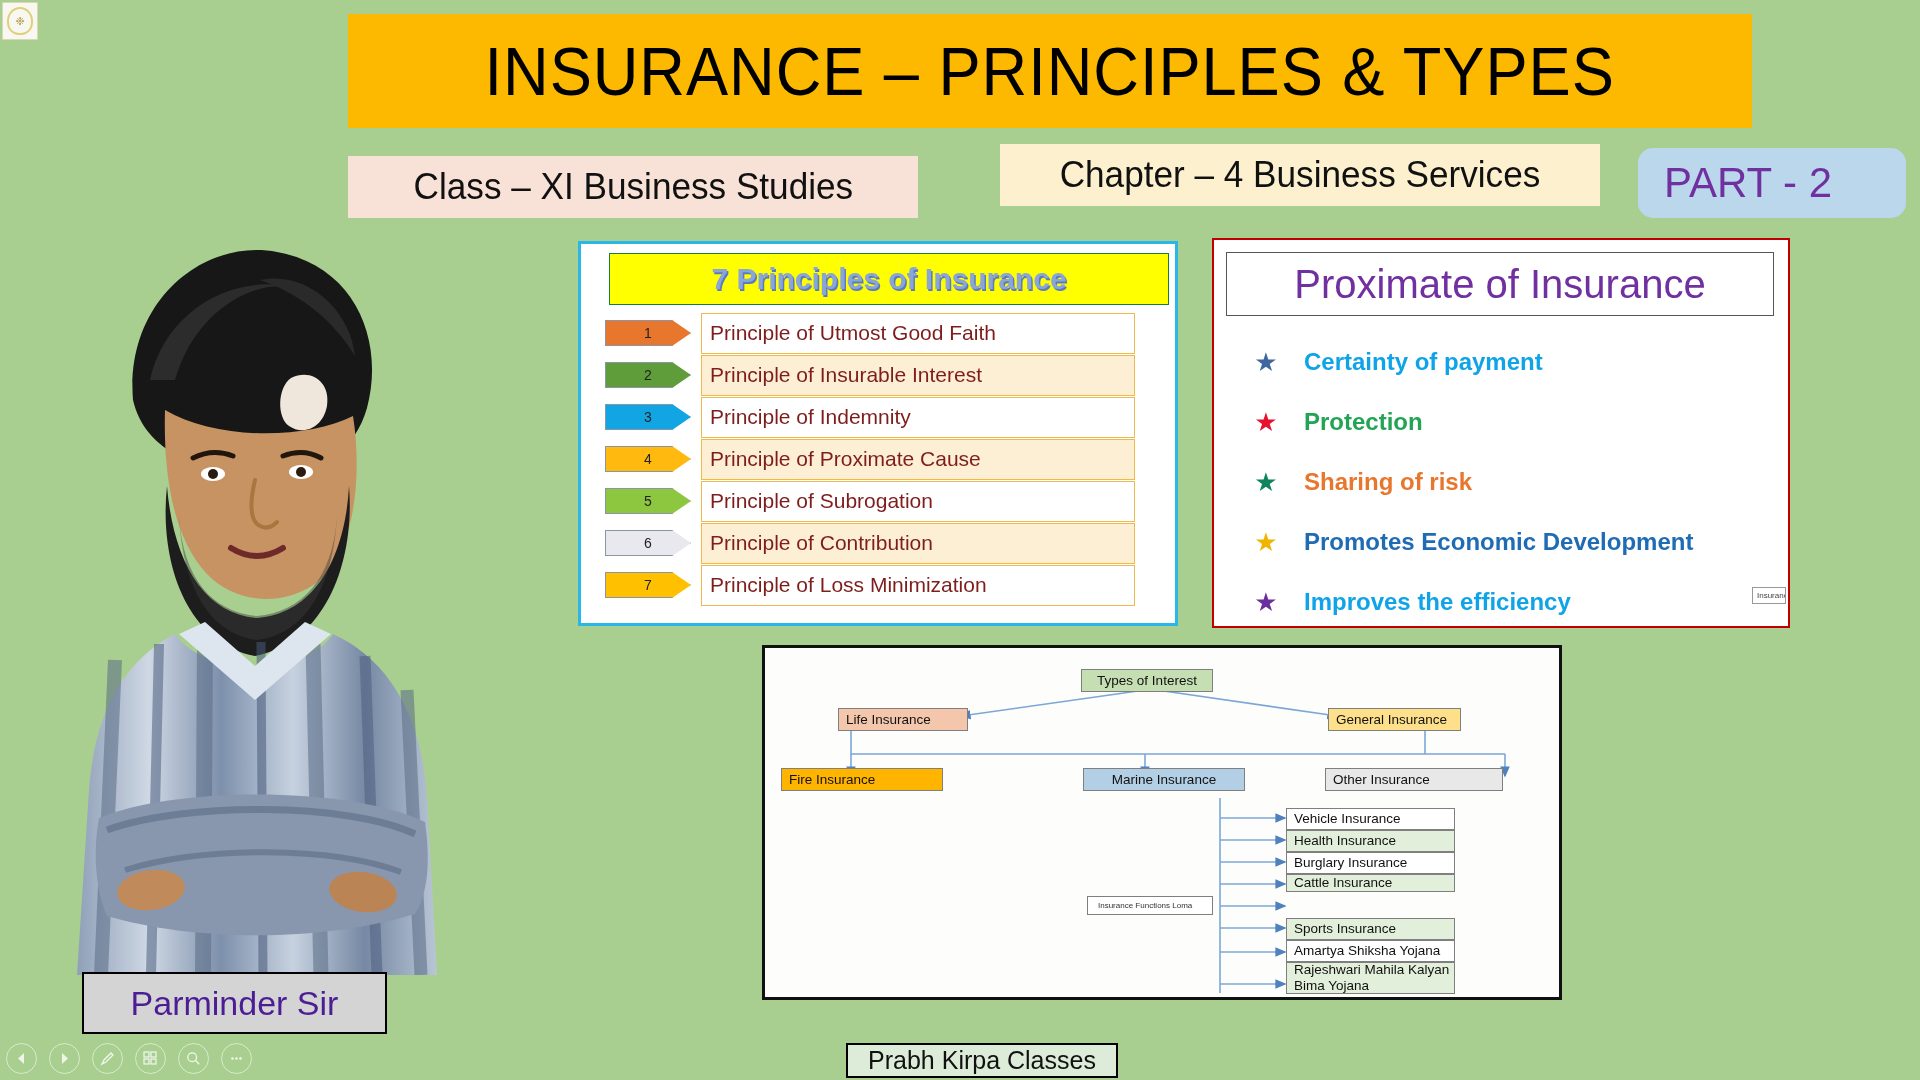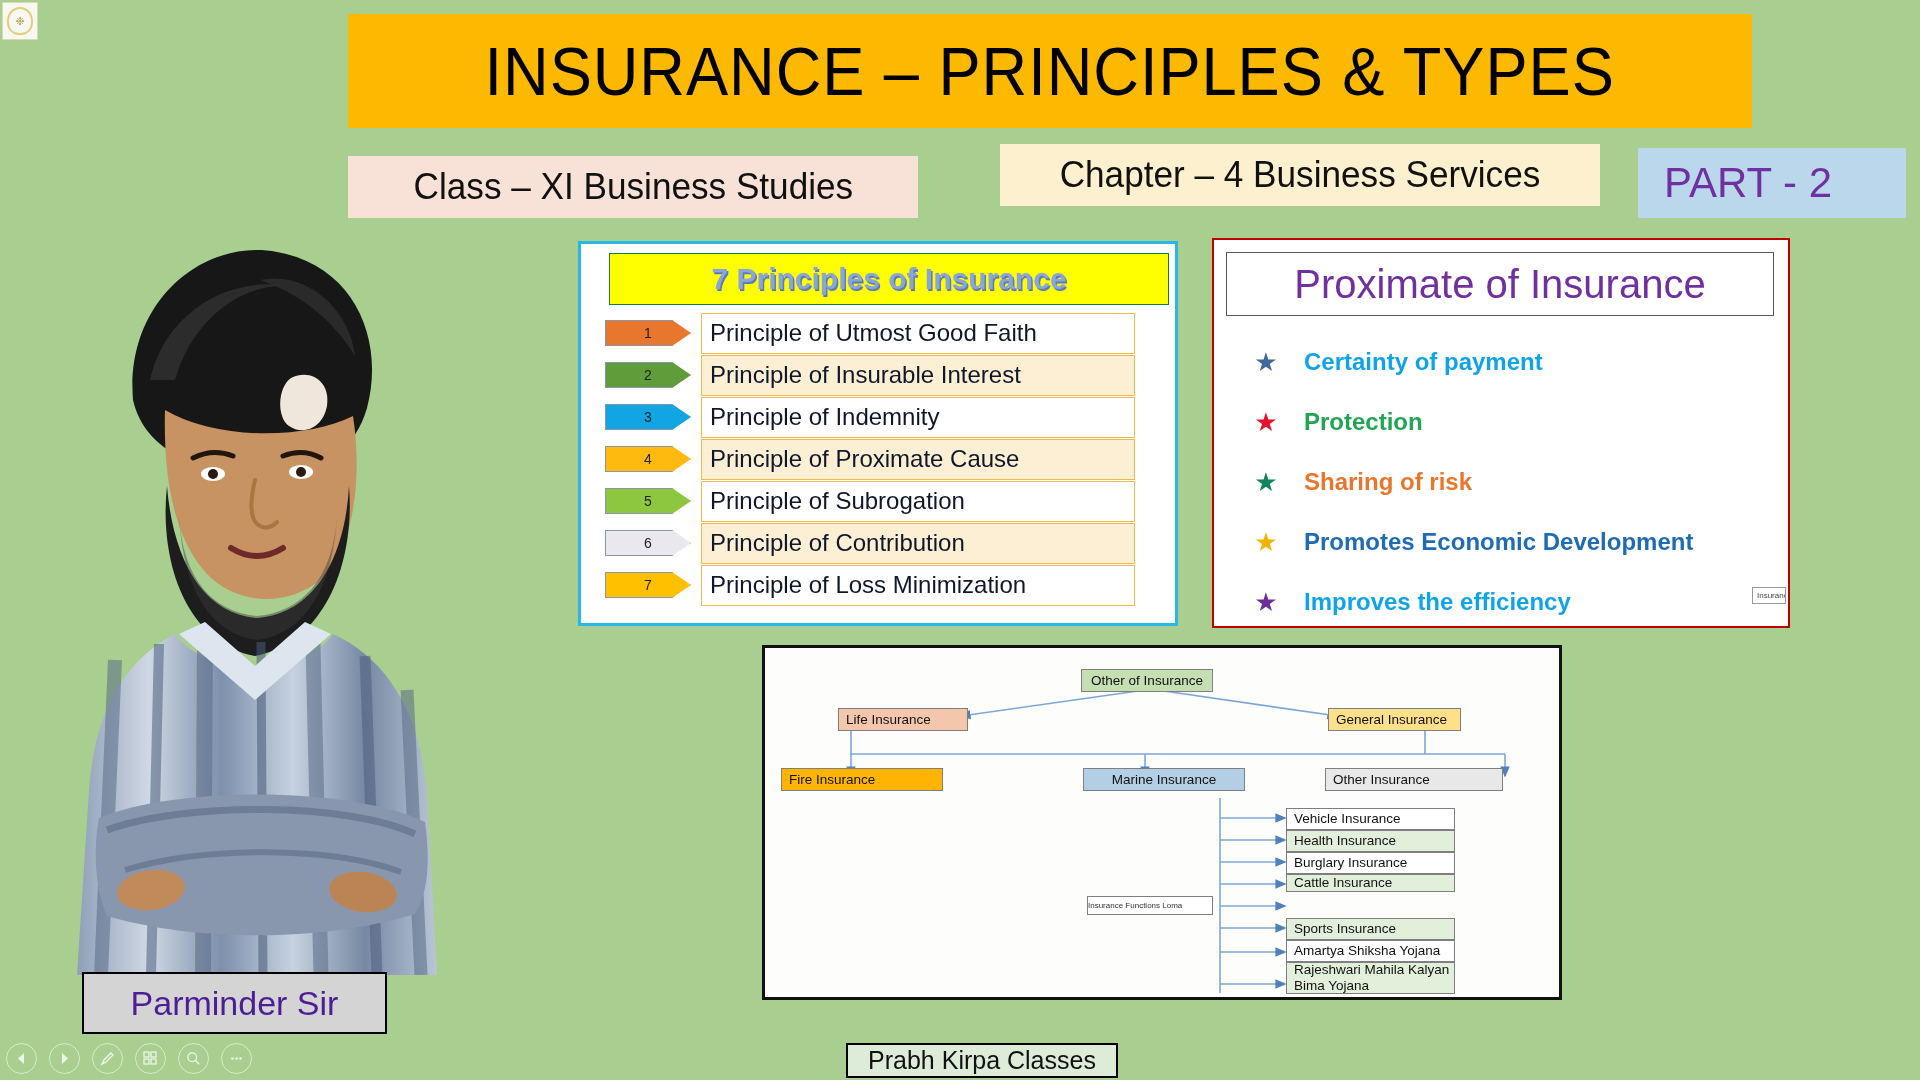--- a/index.html
+++ b/index.html
@@ -77,21 +77,21 @@
     font-size: 37px; color: #111;
     font-family: "Liberation Sans Narrow","Liberation Sans",sans-serif;
     white-space: nowrap;
     transform: scaleX(0.95);
   }
   .part-badge {
     position: absolute;
     left: 1638px; top: 148px;
     width: 268px; height: 70px;
     background: #bad7ec;
-    display: flex; align-items: center; padding-left: 26px;
+    display: flex; align-items: center; padding-left: 26px; border-radius: 15px;
   }
   .part-badge .t {
     font-size: 42px; color: #7030a0;
     white-space: nowrap;
   }
 
   
   .presenter {
     position: absolute;
     left: 55px; top: 230px;
@@ -147,22 +147,22 @@
     color: #222; font-size: 14px;
     clip-path: polygon(0 0, 78% 0, 100% 50%, 78% 100%, 0 100%);
     border: 1px solid #8a96a8;
   }
   .prin-label {
     position: absolute;
     left: 120px;
     width: 434px; height: 41px;
     display: flex; align-items: center;
     padding-left: 8px;
-    font-size: 24px;
-    color: #0f172a;
+    font-size: 21px;
+    color: #7f1d1d;
     border: 1px solid #f0b94b;
     background: #ffffff;
   }
   .prin-row.alt .prin-label { background: #fdefd3; }
 
   
   .functions {
     position: absolute;
     left: 1212px; top: 238px;
     width: 578px; height: 390px;
@@ -433,27 +433,27 @@
           <path d="M455 280 L520 280" marker-end="url(#ar)"></path>
           <path d="M455 304 L520 304" marker-end="url(#ar)"></path>
           <path d="M455 336 L520 336" marker-end="url(#ar)"></path>
         </g>
         <defs>
           <marker id="ar" markerWidth="7" markerHeight="7" refX="6" refY="3" orient="auto">
             <path d="M0,0 L7,3 L0,6 z" fill="#4f81bd"></path>
           </marker>
         </defs>
       </svg>
-    <div class="node center" style="left: 316px; top: 21px; width: 132px; height: 23px; background: rgb(197, 223, 179);">Other of Insurance</div>
+    <div class="node center" style="left: 316px; top: 21px; width: 132px; height: 23px; background: rgb(197, 223, 179);">Types of Interest</div>
         <div class="node" style="left: 73px; top: 60px; width: 130px; height: 23px; background: rgb(244, 199, 173);">Life Insurance</div>
         <div class="node" style="left: 563px; top: 60px; width: 133px; height: 23px; background: rgb(255, 224, 138);">General Insurance</div>
         <div class="node" style="left: 16px; top: 120px; width: 162px; height: 23px; background: rgb(255, 181, 0);">Fire Insurance</div>
         <div class="node center" style="left: 318px; top: 120px; width: 162px; height: 23px; background: rgb(179, 207, 229);">Marine Insurance</div>
         <div class="node" style="left: 560px; top: 120px; width: 178px; height: 23px; background: rgb(232, 232, 232);">Other Insurance</div>
-        <div class="sub-node" style="left: 322px; top: 248px; width: 126px; height: 19px; background: rgb(255, 255, 255); font-size: 8px; color: rgb(51, 51, 51); padding-left: 0;">Insurance Functions Loma</div>
+        <div class="sub-node" style="left: 322px; top: 248px; width: 126px; height: 19px; background: rgb(255, 255, 255); font-size: 8px; color: rgb(51, 51, 51); padding-left: 10px;">Insurance Functions Loma</div>
         <div class="sub-node" style="left: 521px; top: 160px; width: 169px; height: 22px; background: rgb(255, 255, 255);">Vehicle Insurance</div>
         <div class="sub-node" style="left: 521px; top: 182px; width: 169px; height: 22px; background: rgb(226, 239, 218);">Health Insurance</div>
         <div class="sub-node" style="left: 521px; top: 204px; width: 169px; height: 22px; background: rgb(255, 255, 255);">Burglary Insurance</div>
         <div class="sub-node" style="left: 521px; top: 226px; width: 169px; height: 18px; background: rgb(226, 239, 218);">Cattle Insurance</div>
         <div class="sub-node" style="left: 521px; top: 248px; width: 169px; height: 25px; background: rgb(255, 255, 255); margin-top: 43px;">Crop Insurance</div>
         <div class="sub-node" style="left: 521px; top: 270px; width: 169px; height: 22px; background: rgb(226, 239, 218);">Sports Insurance</div>
         <div class="sub-node" style="left: 521px; top: 292px; width: 169px; height: 22px; background: rgb(255, 255, 255);">Amartya Shiksha Yojana</div>
         <div class="sub-node two-line" style="left: 521px; top: 314px; width: 169px; height: 32px; background: rgb(226, 239, 218);">Rajeshwari Mahila Kalyan Bima Yojana</div>
       </div>
   </div>

